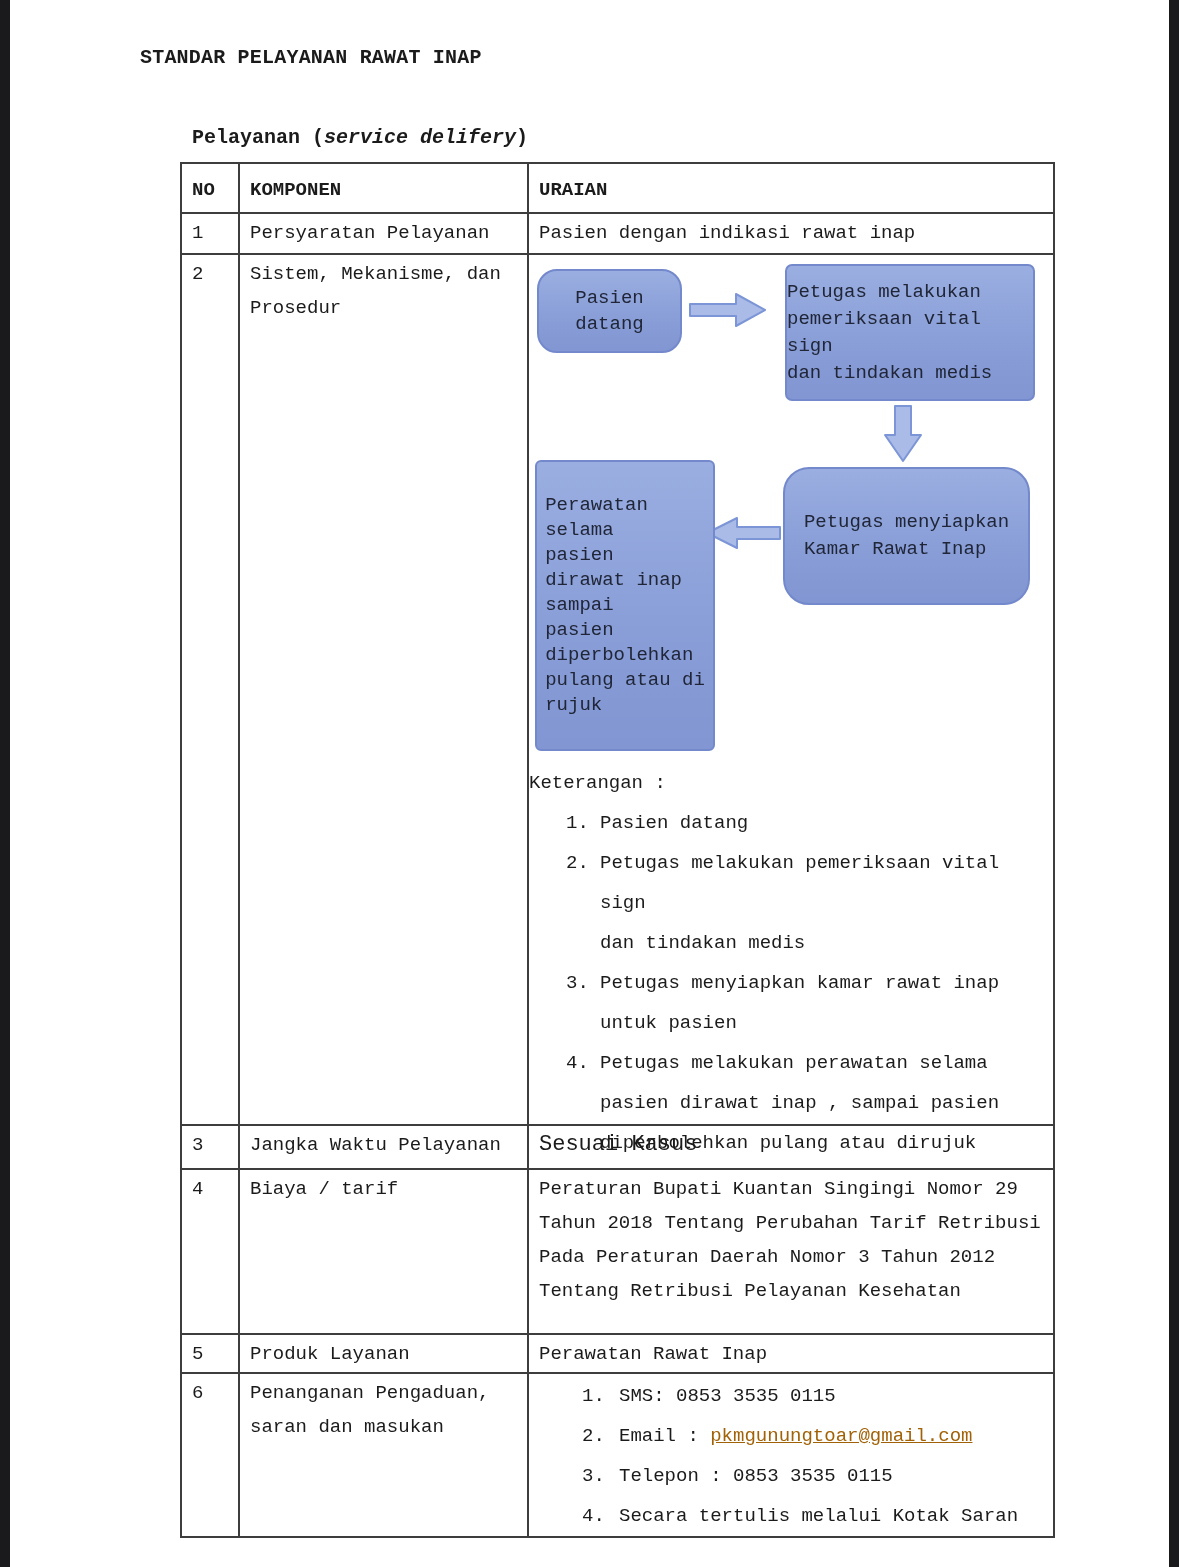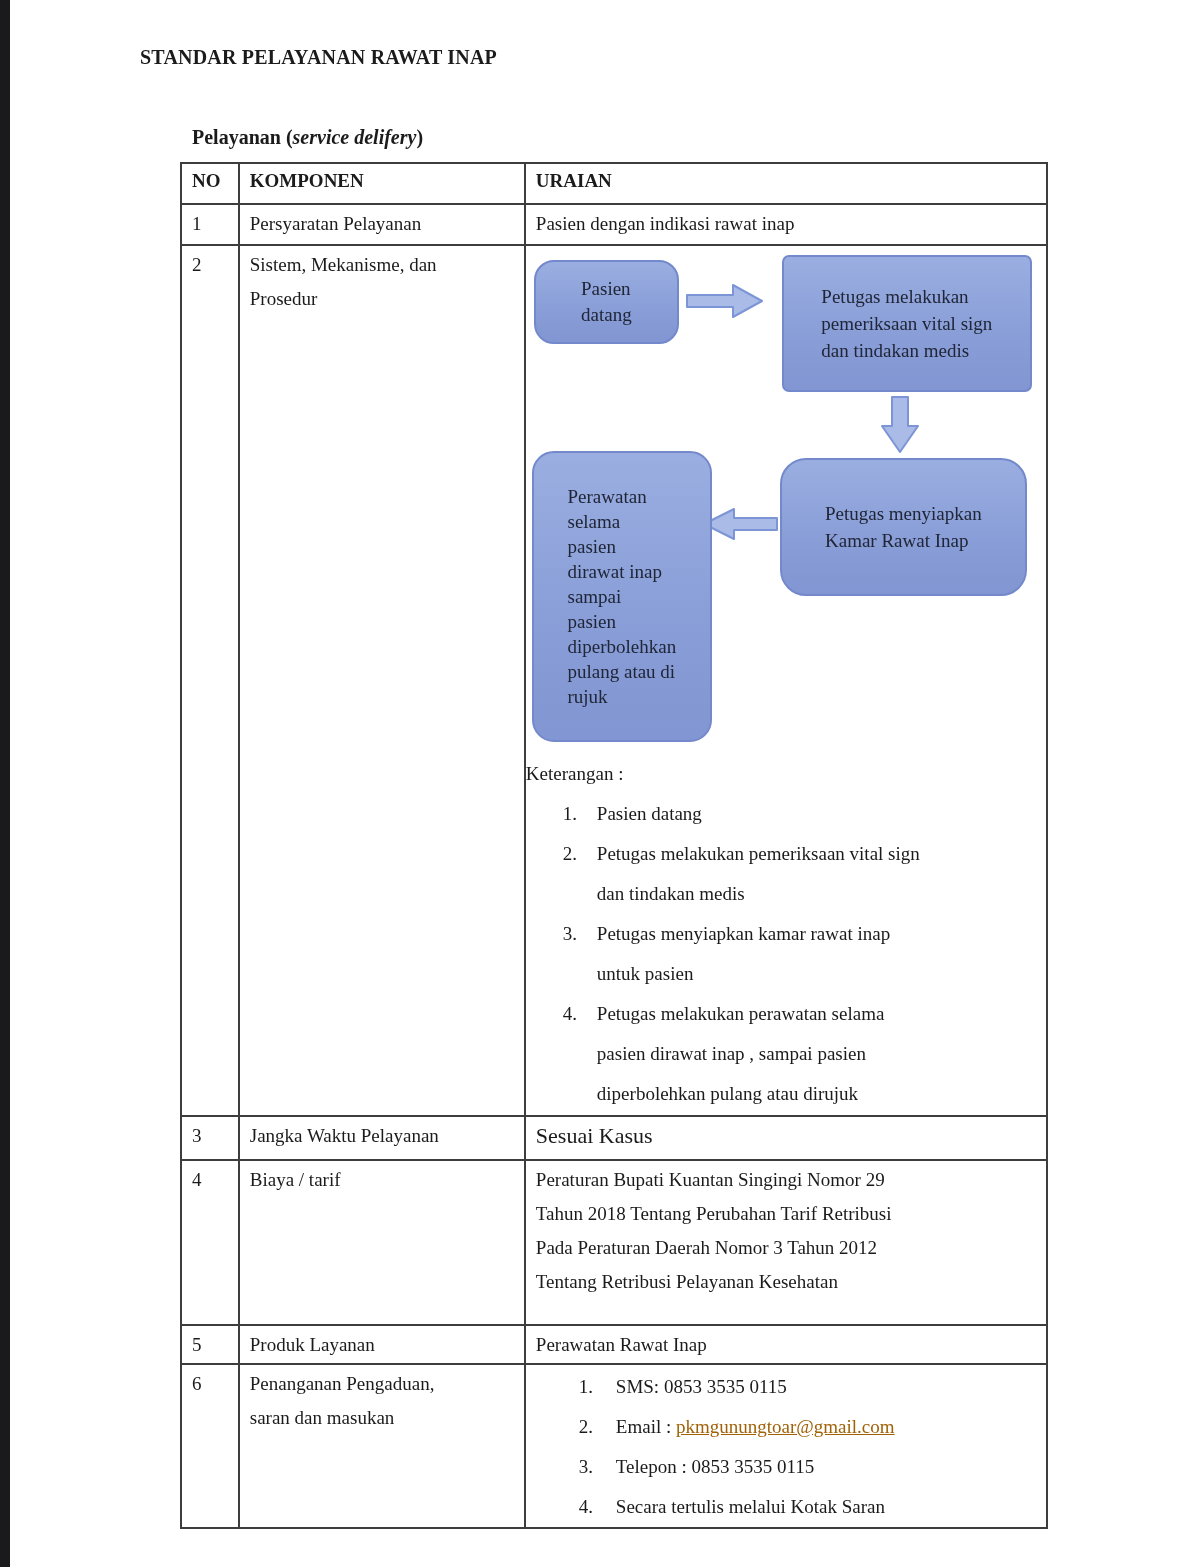--- a/index.html
+++ b/index.html
@@ -1,18 +1,18 @@
 <!DOCTYPE html>
 <html><head>
 <meta charset="utf-8">
 <style>
   html,body{margin:0;padding:0;background:#ffffff;}
   .page{
-    position:relative;width:1048px;height:1567px;background:#ffffff;
-    font-family:Liberation Serif, serif;color:#1b1b1b;
+    position:relative;width:1179px;height:1567px;background:#ffffff;
+    font-family:Liberation Mono, monospace;color:#1b1b1b;
     overflow:hidden;
   }
   .edge-strip{position:absolute;top:0;height:1567px;width:10px;background:#1a1a1c;}
   .edge-strip.left{left:0;}
   .edge-strip.right{left:1169px;}
 
   .doc-title{position:absolute;left:140px;top:46px;font-size:20px;font-weight:bold;letter-spacing:.2px;}
   .sec-head{position:absolute;left:155px;top:86px;font-size:20px;font-weight:bold;}
   .sec-head .letter{margin-right:13px;}
   .sec-head2{position:absolute;left:192px;top:126px;font-size:20px;font-weight:bold;}
@@ -22,38 +22,38 @@
     position:absolute;left:180px;top:162px;border-collapse:collapse;table-layout:fixed;
     font-size:19px;
   }
   table.std col.c-no{width:58px;}
   table.std col.c-komp{width:289px;}
   table.std col.c-ur{width:526px;}
   table.std th,table.std td{
     border:2px solid #3d3d3d;vertical-align:top;text-align:left;
     padding:2px 4px 0 10px;line-height:34px;font-weight:normal;
   }
-  table.std th{font-weight:bold;line-height:32px;padding-top:1px;}
+  table.std th{font-weight:bold;line-height:32px;padding-top:10px;}
   td.komp,th.komp{padding-left:11px;}
   td.ur,th.ur{padding-left:7px;}
   .ml{white-space:pre-line;line-height:40px;padding-top:0;}
   td.tall-komp{white-space:pre-line;line-height:40px;}
   td.sesuai{font-size:22px;line-height:36px;}
 
   
   td.flowcell{position:relative;padding:0;height:867px;}
   .fbox{
     position:absolute;display:flex;align-items:center;justify-content:center;
     white-space:pre-line;
     background:linear-gradient(180deg,#9aaee1 0%,#8a9fd8 55%,#8196d2 100%);
     border:2px solid #7389cb;color:#202637;font-size:19px;
   }
   .fbox.b1{left:8px;top:14px;width:141px;height:80px;border-radius:20px;line-height:26px;}
   .fbox.b2{left:256px;top:9px;width:246px;height:133px;border-radius:7px;line-height:27px;}
-  .fbox.b3{left:6px;top:205px;width:176px;height:287px;border-radius:22px;line-height:25px;}
+  .fbox.b3{left:6px;top:205px;width:176px;height:287px;border-radius:6px;line-height:25px;}
   .fbox.b4{left:254px;top:212px;width:243px;height:134px;border-radius:26px;line-height:27px;}
   .farrow{position:absolute;}
   .farrow.right{left:160px;top:36px;}
   .farrow.down{left:354px;top:150px;}
   .farrow.left{left:176px;top:261px;}
 
   .ket{position:absolute;left:0;top:508px;width:515px;}
   .ket-label{line-height:40px;}
   .ket-item{display:flex;padding-left:37px;}
   .ket-item .num{flex:none;width:34px;line-height:40px;}

